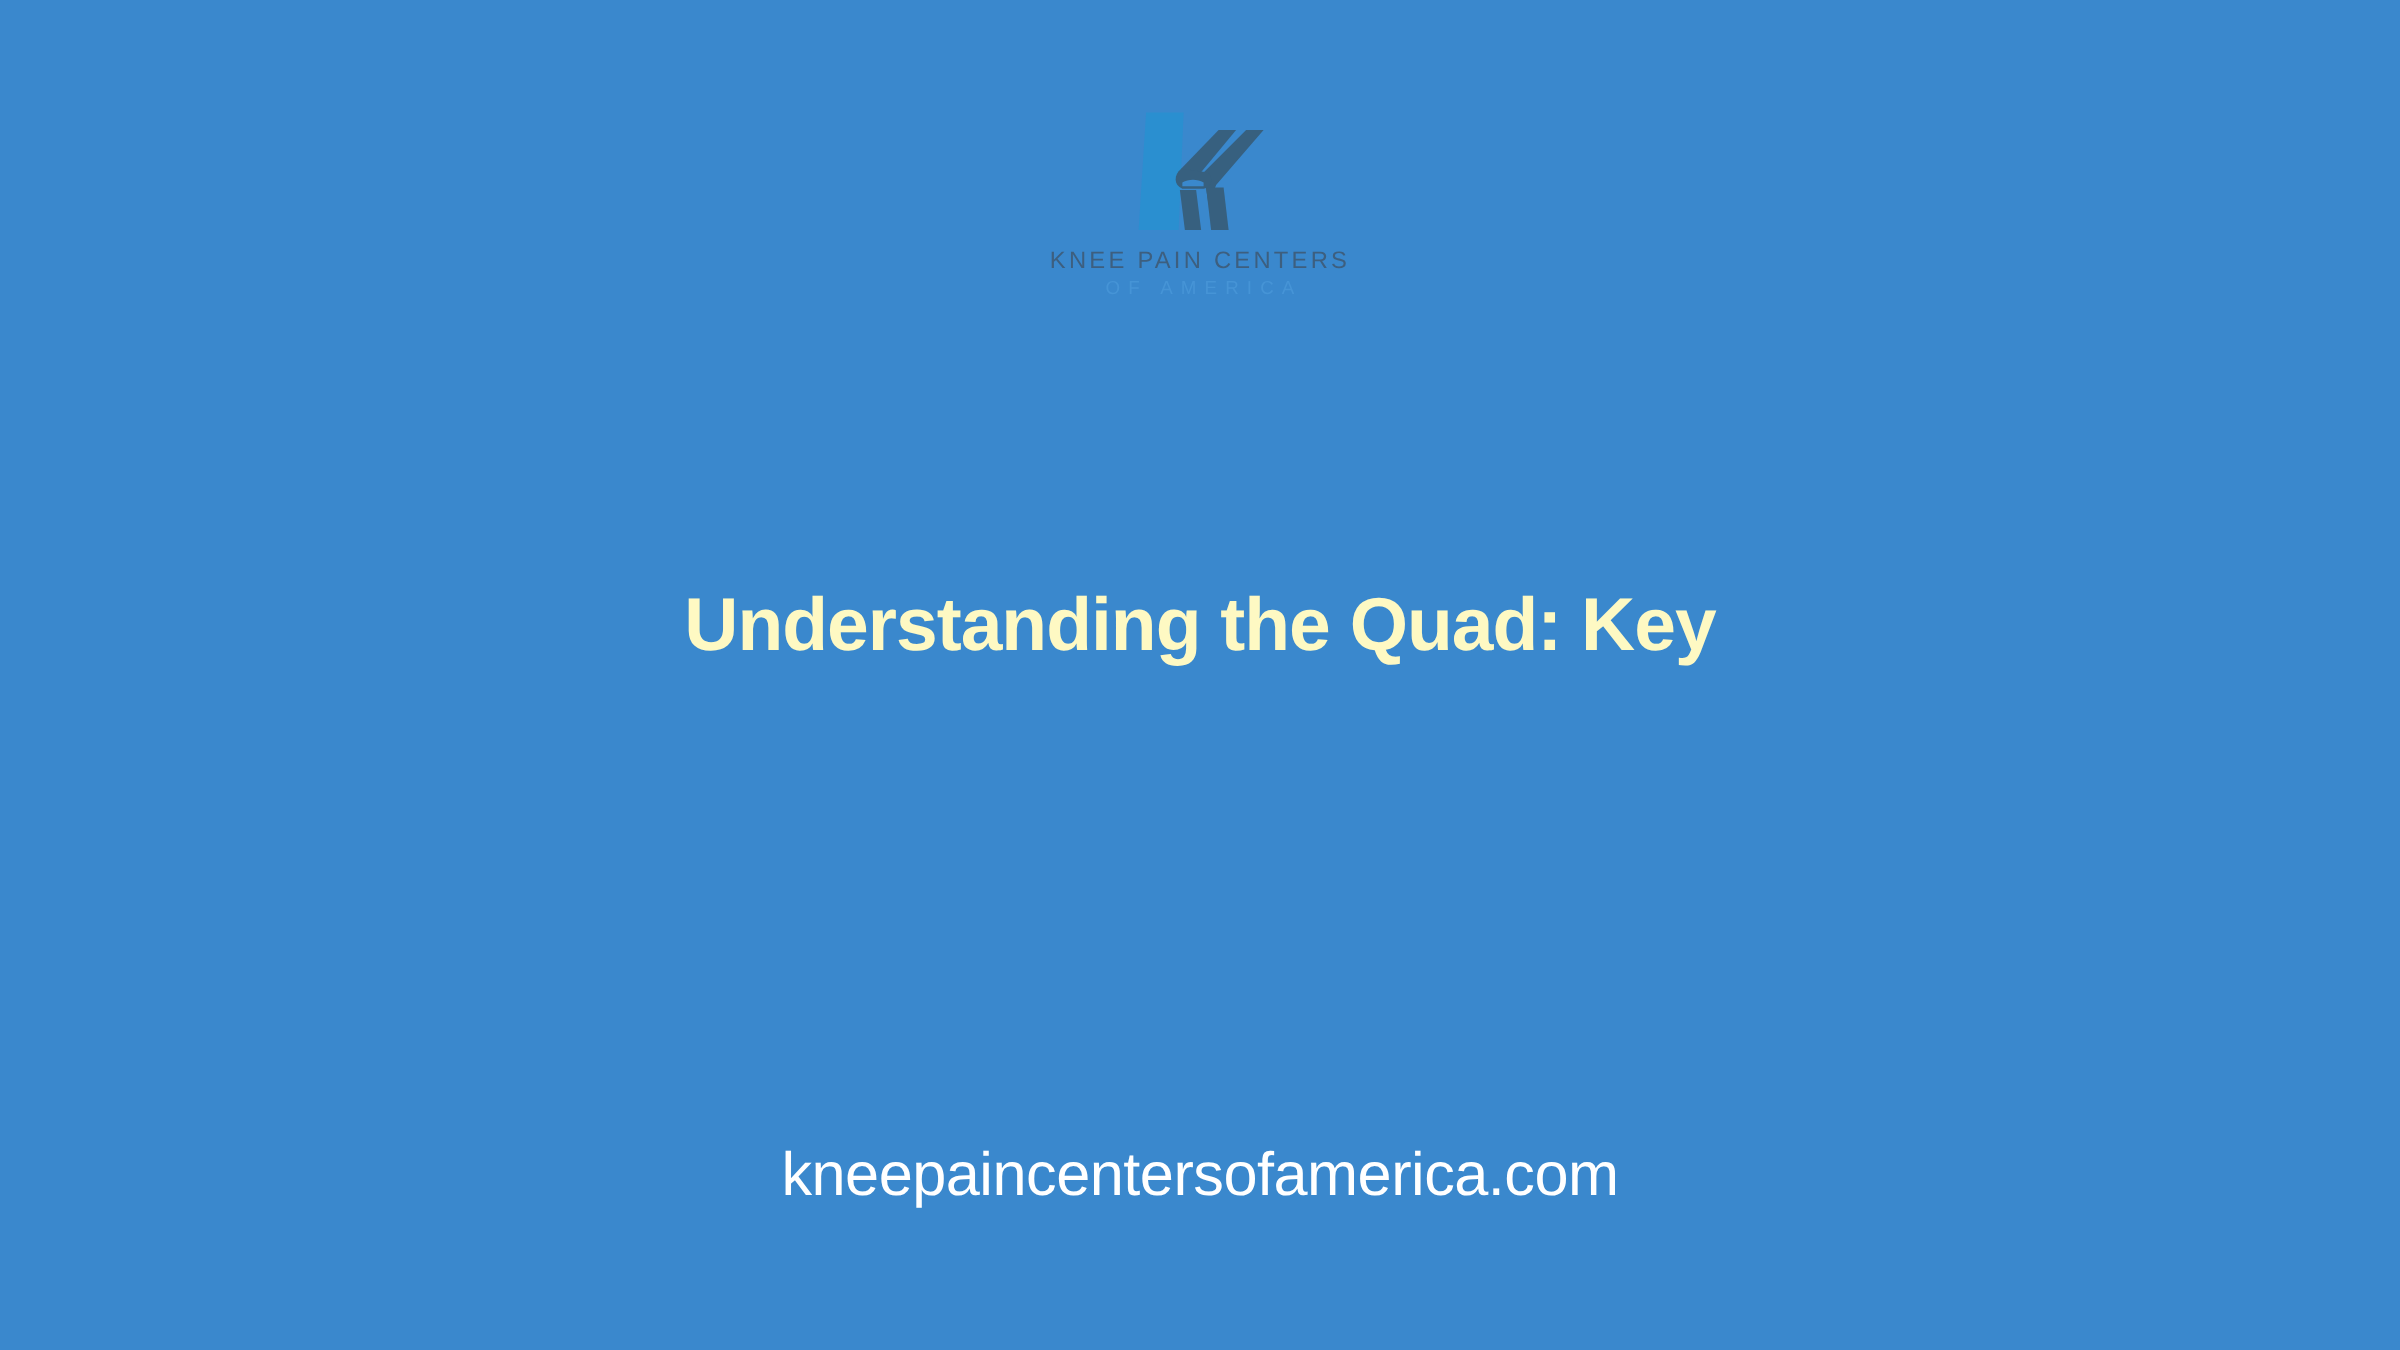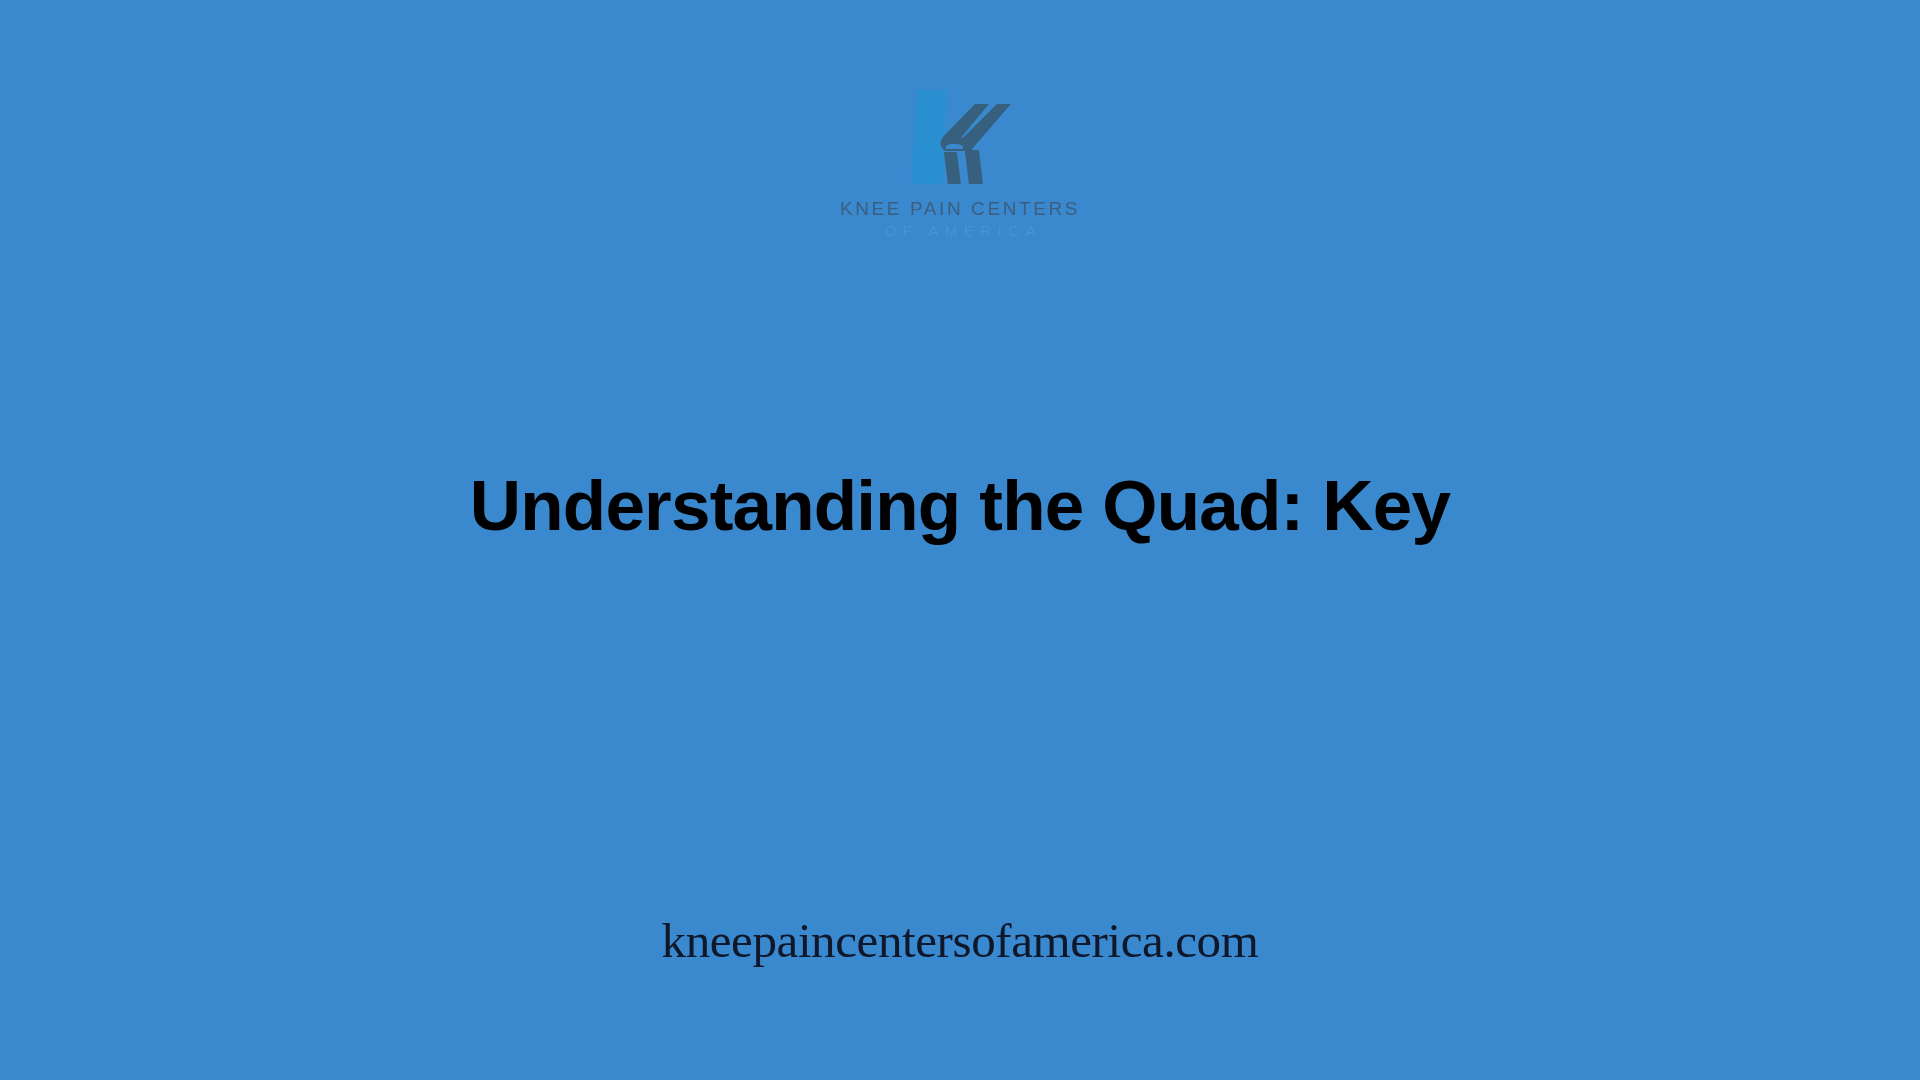--- a/index.html
+++ b/index.html
@@ -73,48 +73,48 @@
   
   .headline {
     position: absolute;
     top: 470px;
     left: 50%;
     transform: translateX(-50%);
     width: 1560px;
     text-align: center;
     font-family: "Liberation Sans", sans-serif;
     font-weight: 700;
-    font-size: 71px;
+    font-size: 60px;
     line-height: 1.0;
     letter-spacing: -0.8px;
-    color: #000000;
+    color: #fef9c3;
     margin: 0;
   }
 
   .headline-line {
     display: block;
     white-space: nowrap;
   }
 
   .headline-line + .headline-line {
     margin-top: 18px;
   }
 
   
   .footer-url {
     position: absolute;
     top: 916px;
     left: 50%;
     transform: translateX(-50%);
-    font-family: Liberation Serif, serif;
+    font-family: Liberation Sans, sans-serif;
     font-weight: 400;
     font-size: 49px;
     letter-spacing: -0.4px;
     line-height: 1;
-    color: #0f172a;
+    color: #ffffff;
     white-space: nowrap;
   }
 </style>
 </head>
 <body>
 
 <div class="slide">
 
   <div class="brand">
 

